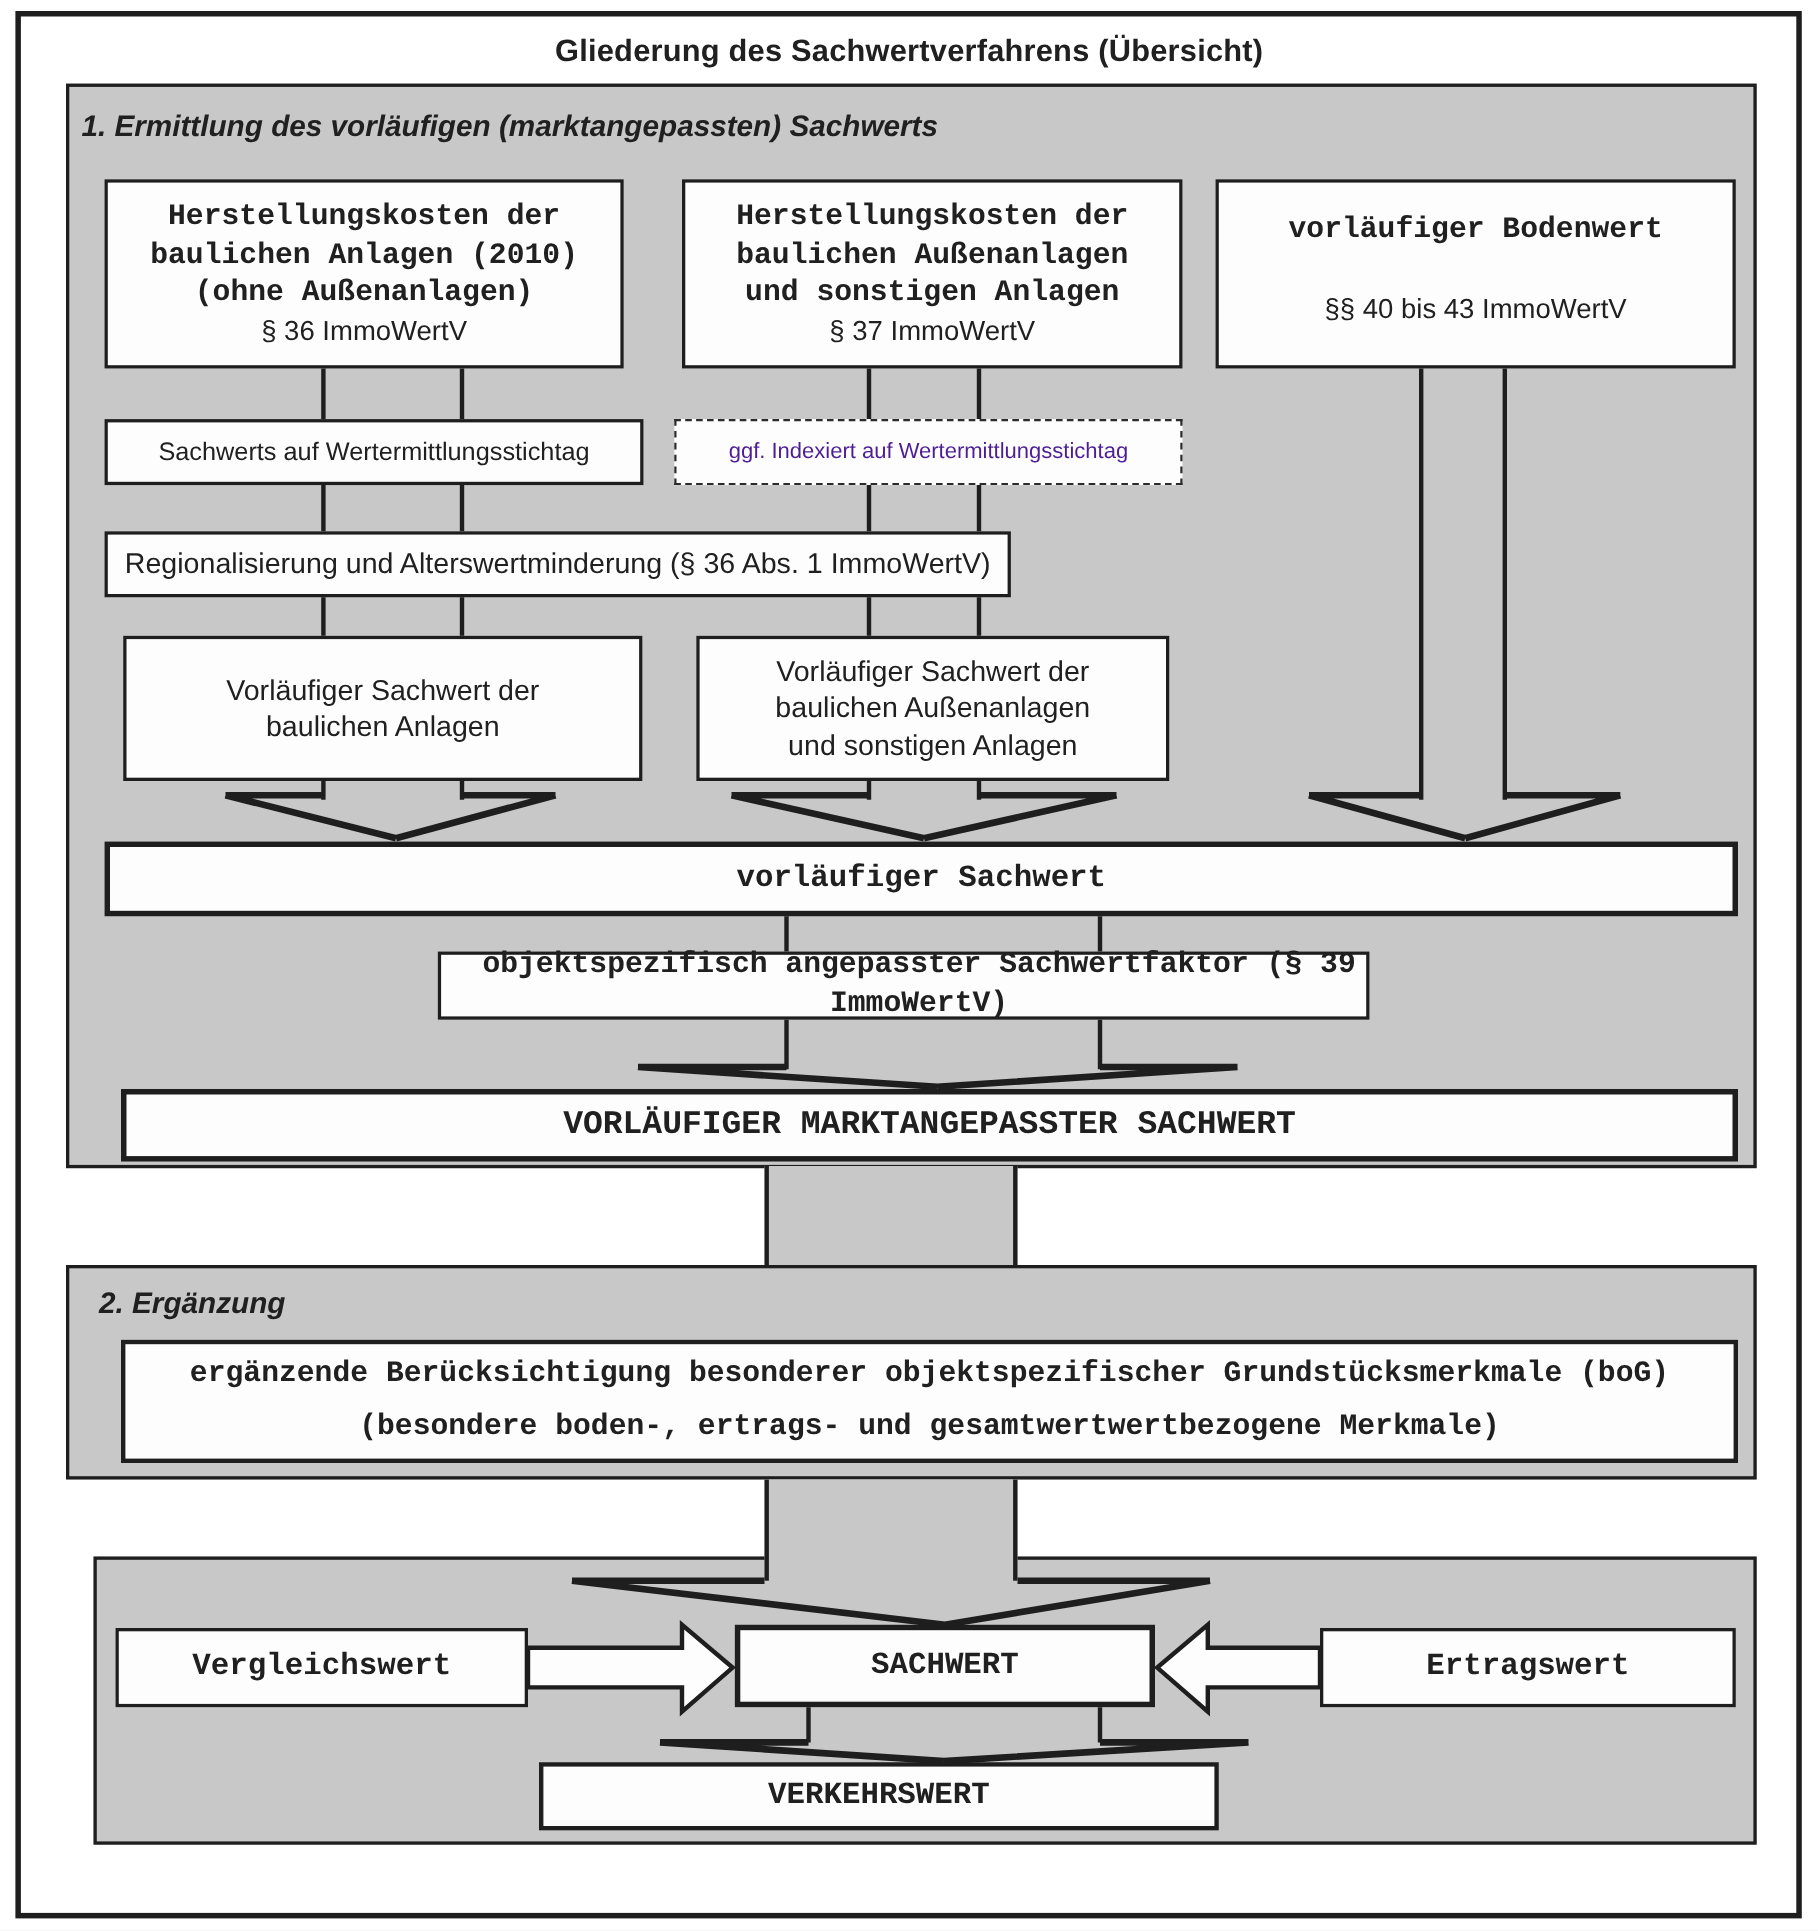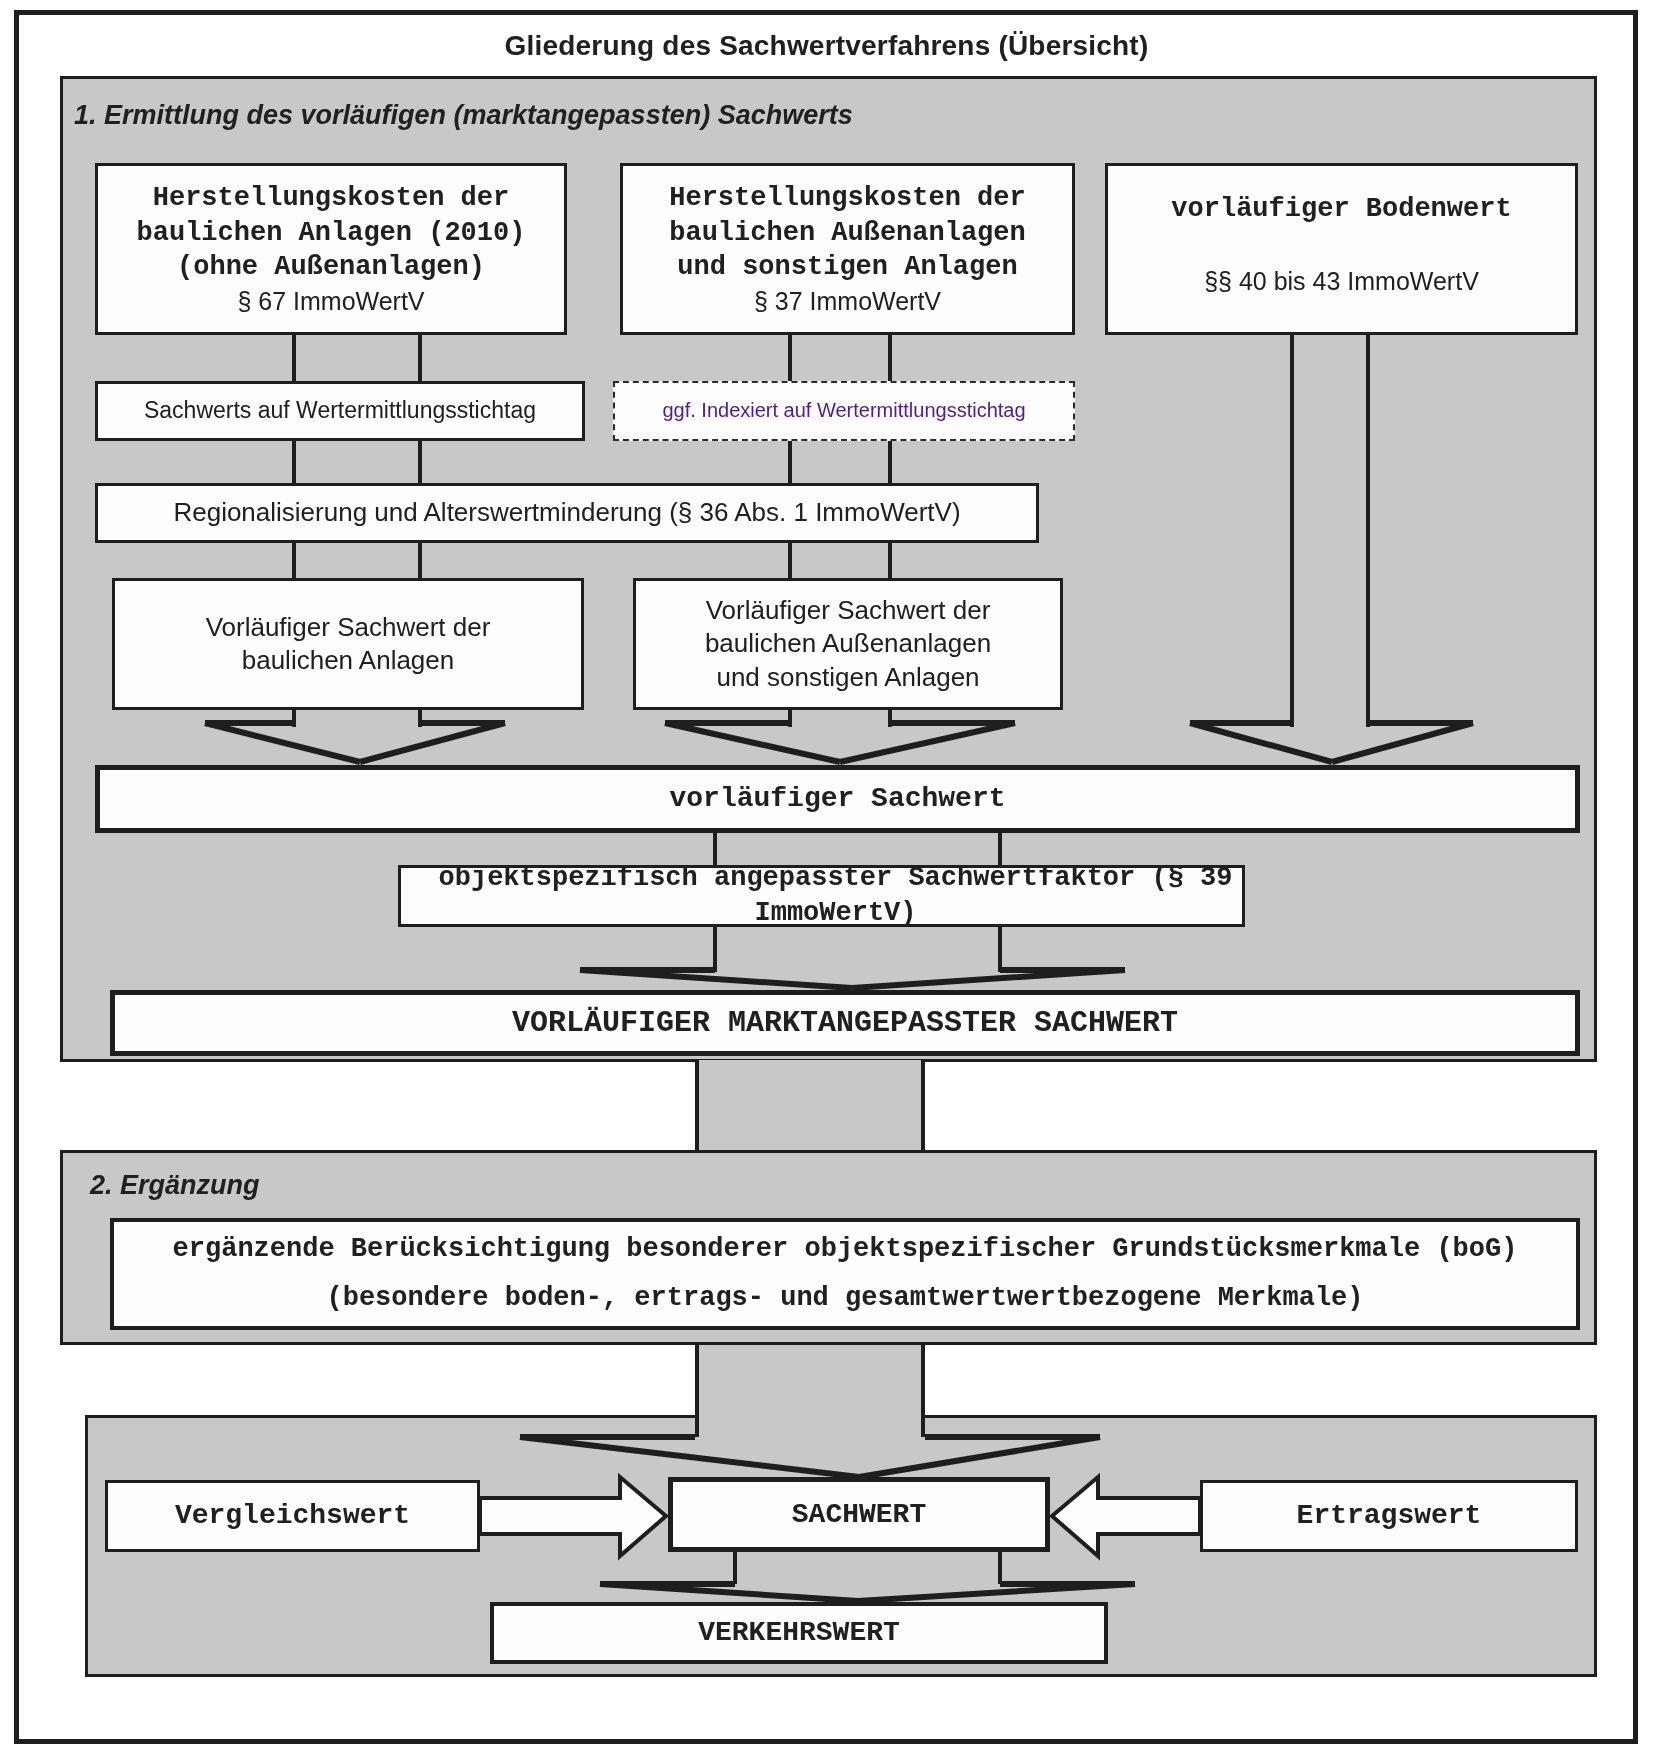--- a/index.html
+++ b/index.html
@@ -36,21 +36,21 @@
   <div class="abs title" style="left:60px;top:30px;width:1533px;">Gliederung des Sachwertverfahrens (Übersicht)</div>
 
   <div class="abs panel" style="left:60px;top:76px;width:1537px;height:986px;"></div>
 
   <div class="abs seclabel" style="left:74px;top:100px;width:1200px;">1. Ermittlung des vorläufigen (marktangepassten) Sachwerts</div>
 
   <div class="abs box" style="left:95px;top:163px;width:472px;height:172px;font-size:27px;">
     <div class="b">Herstellungskosten der</div>
     <div class="b">baulichen Anlagen (2010)</div>
     <div class="b">(ohne Außenanlagen)</div>
-    <div style="font-size:25px;">§ 67 ImmoWertV</div>
+    <div style="font-size:25px;">§ 36 ImmoWertV</div>
   </div>
 
   <div class="abs box" style="left:620px;top:163px;width:455px;height:172px;font-size:27px;">
     <div class="b">Herstellungskosten der</div>
     <div class="b">baulichen Außenanlagen</div>
     <div class="b">und sonstigen Anlagen</div>
     <div style="font-size:25px;">§ 37 ImmoWertV</div>
   </div>
 
   <div class="abs box" style="left:1105px;top:163px;width:473px;height:172px;font-size:27px;justify-content:flex-start;padding-top:26px;">
@@ -59,21 +59,21 @@
   </div>
 
   <div class="abs box" style="left:95px;top:381px;width:490px;height:60px;font-size:23px;font-weight:normal;">
     <div>Sachwerts auf Wertermittlungsstichtag</div>
   </div>
 
   <div class="abs box muted" style="left:613px;top:381px;width:462px;height:60px;font-size:20px;border:2px dashed #2b2b2b;">
     <div>ggf. Indexiert auf Wertermittlungsstichtag</div>
   </div>
 
-  <div class="abs box" style="left:95px;top:483px;width:944px;height:60px;font-size:26px;">
+  <div class="abs box" style="left:95px;top:483px;width:824px;height:60px;font-size:26px;">
     <div>Regionalisierung und Alterswertminderung (§ 36 Abs. 1 ImmoWertV)</div>
   </div>
 
   <div class="abs box" style="left:112px;top:578px;width:472px;height:132px;font-size:26px;">
     <div>Vorläufiger Sachwert der</div>
     <div>baulichen Anlagen</div>
   </div>
 
   <div class="abs box" style="left:633px;top:578px;width:430px;height:132px;font-size:26px;">
     <div>Vorläufiger Sachwert der</div>

